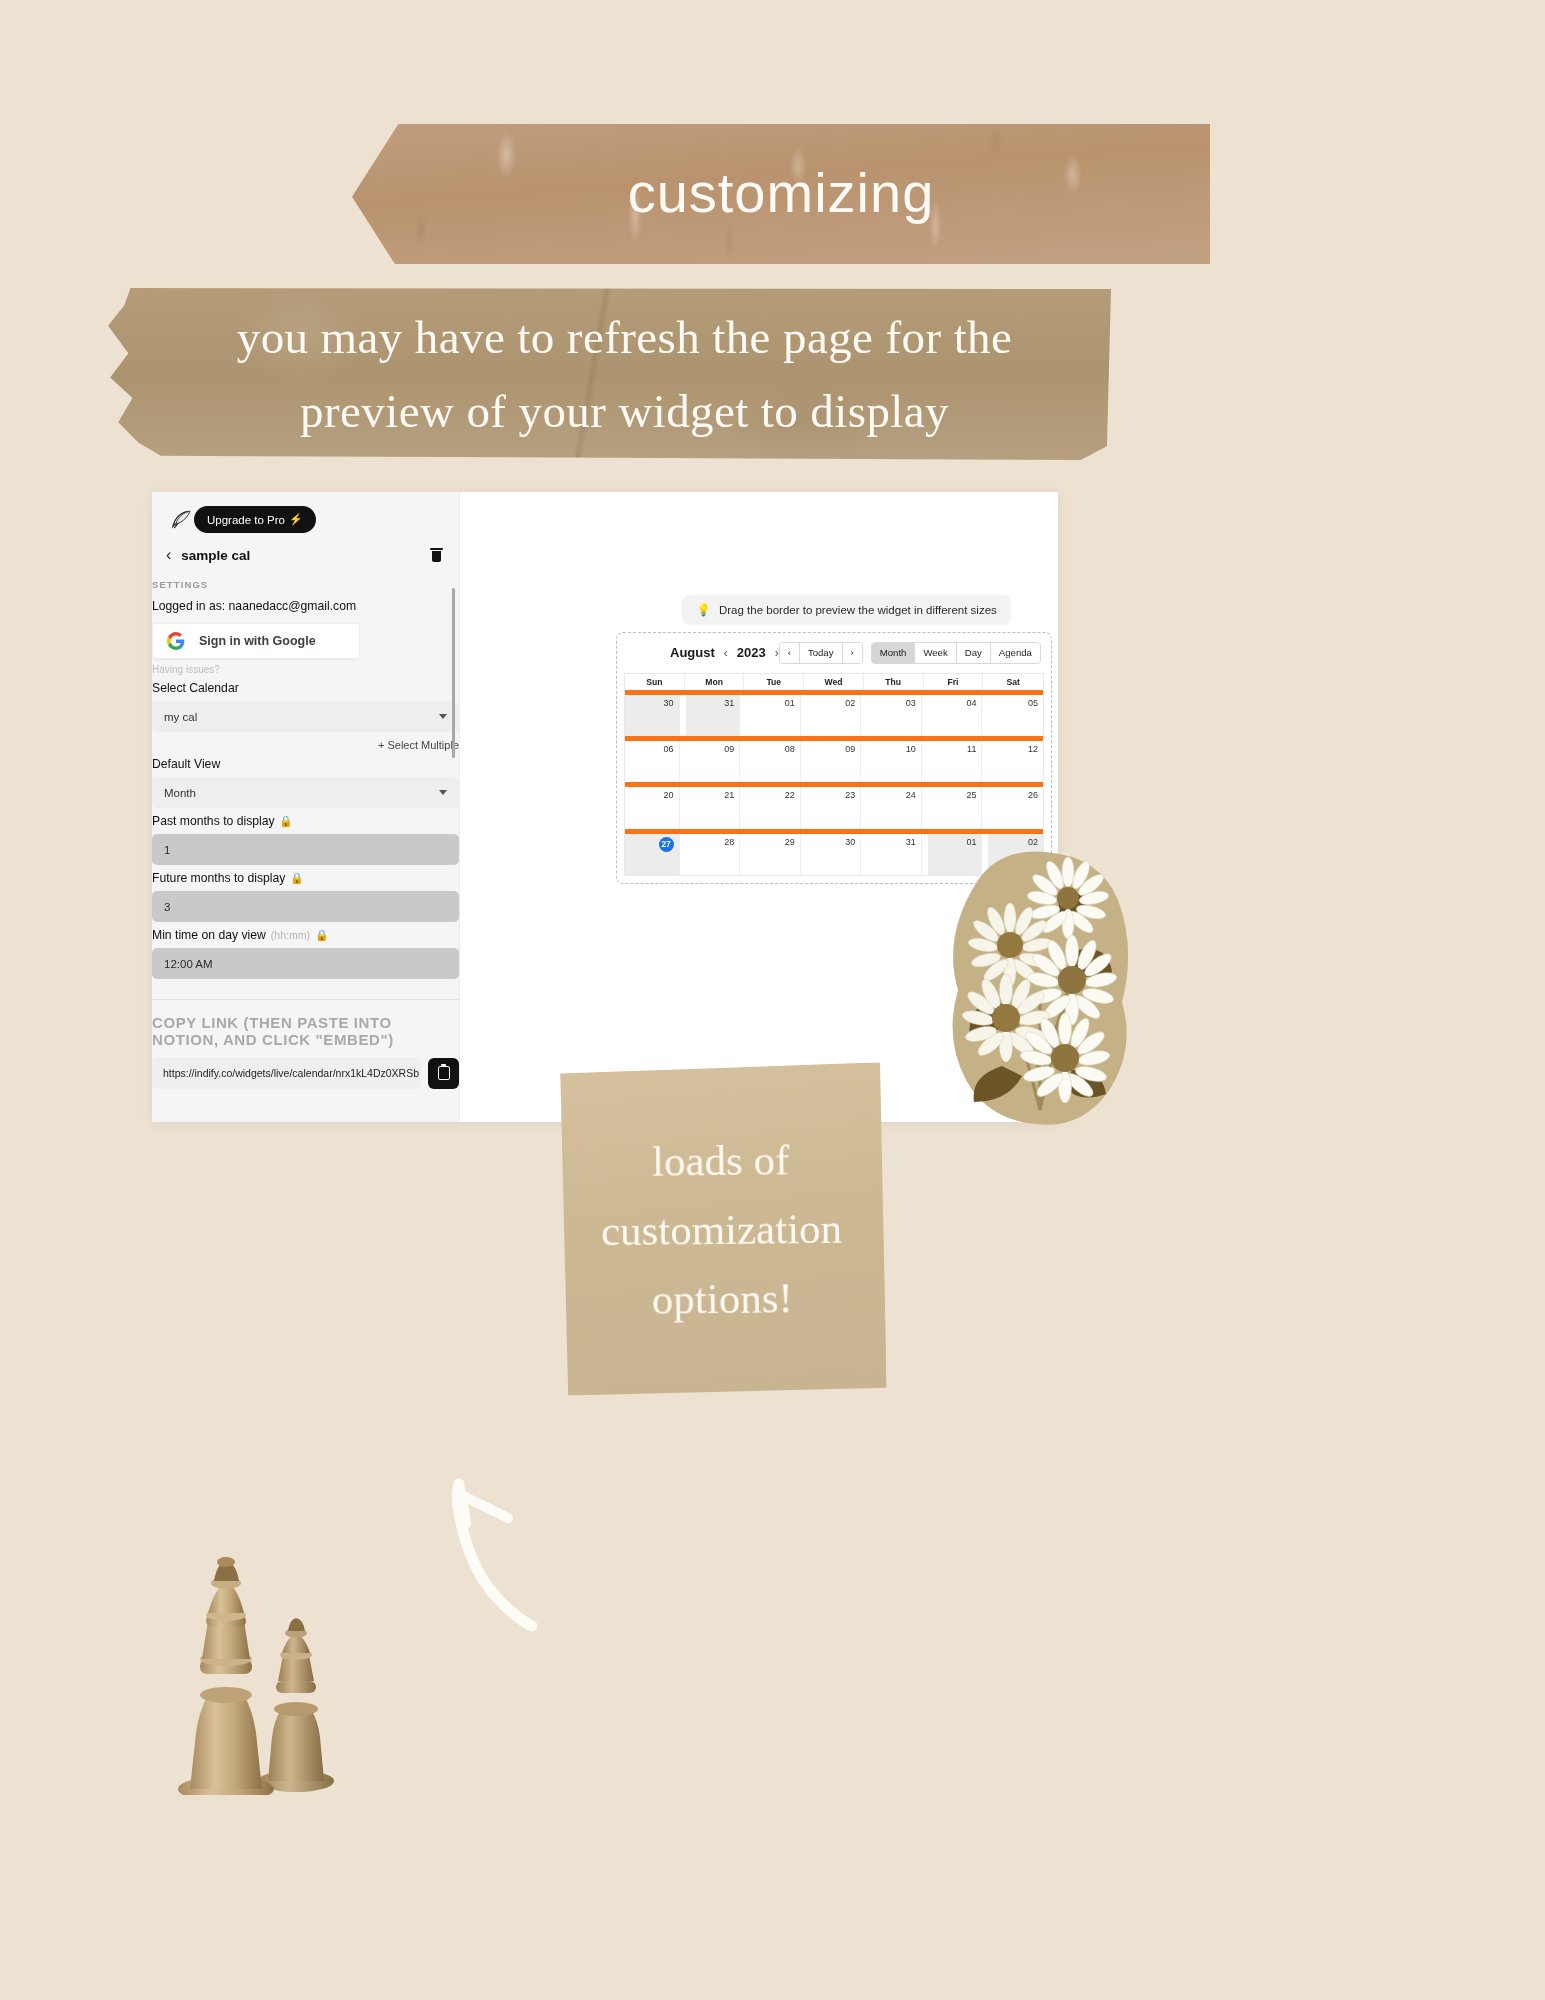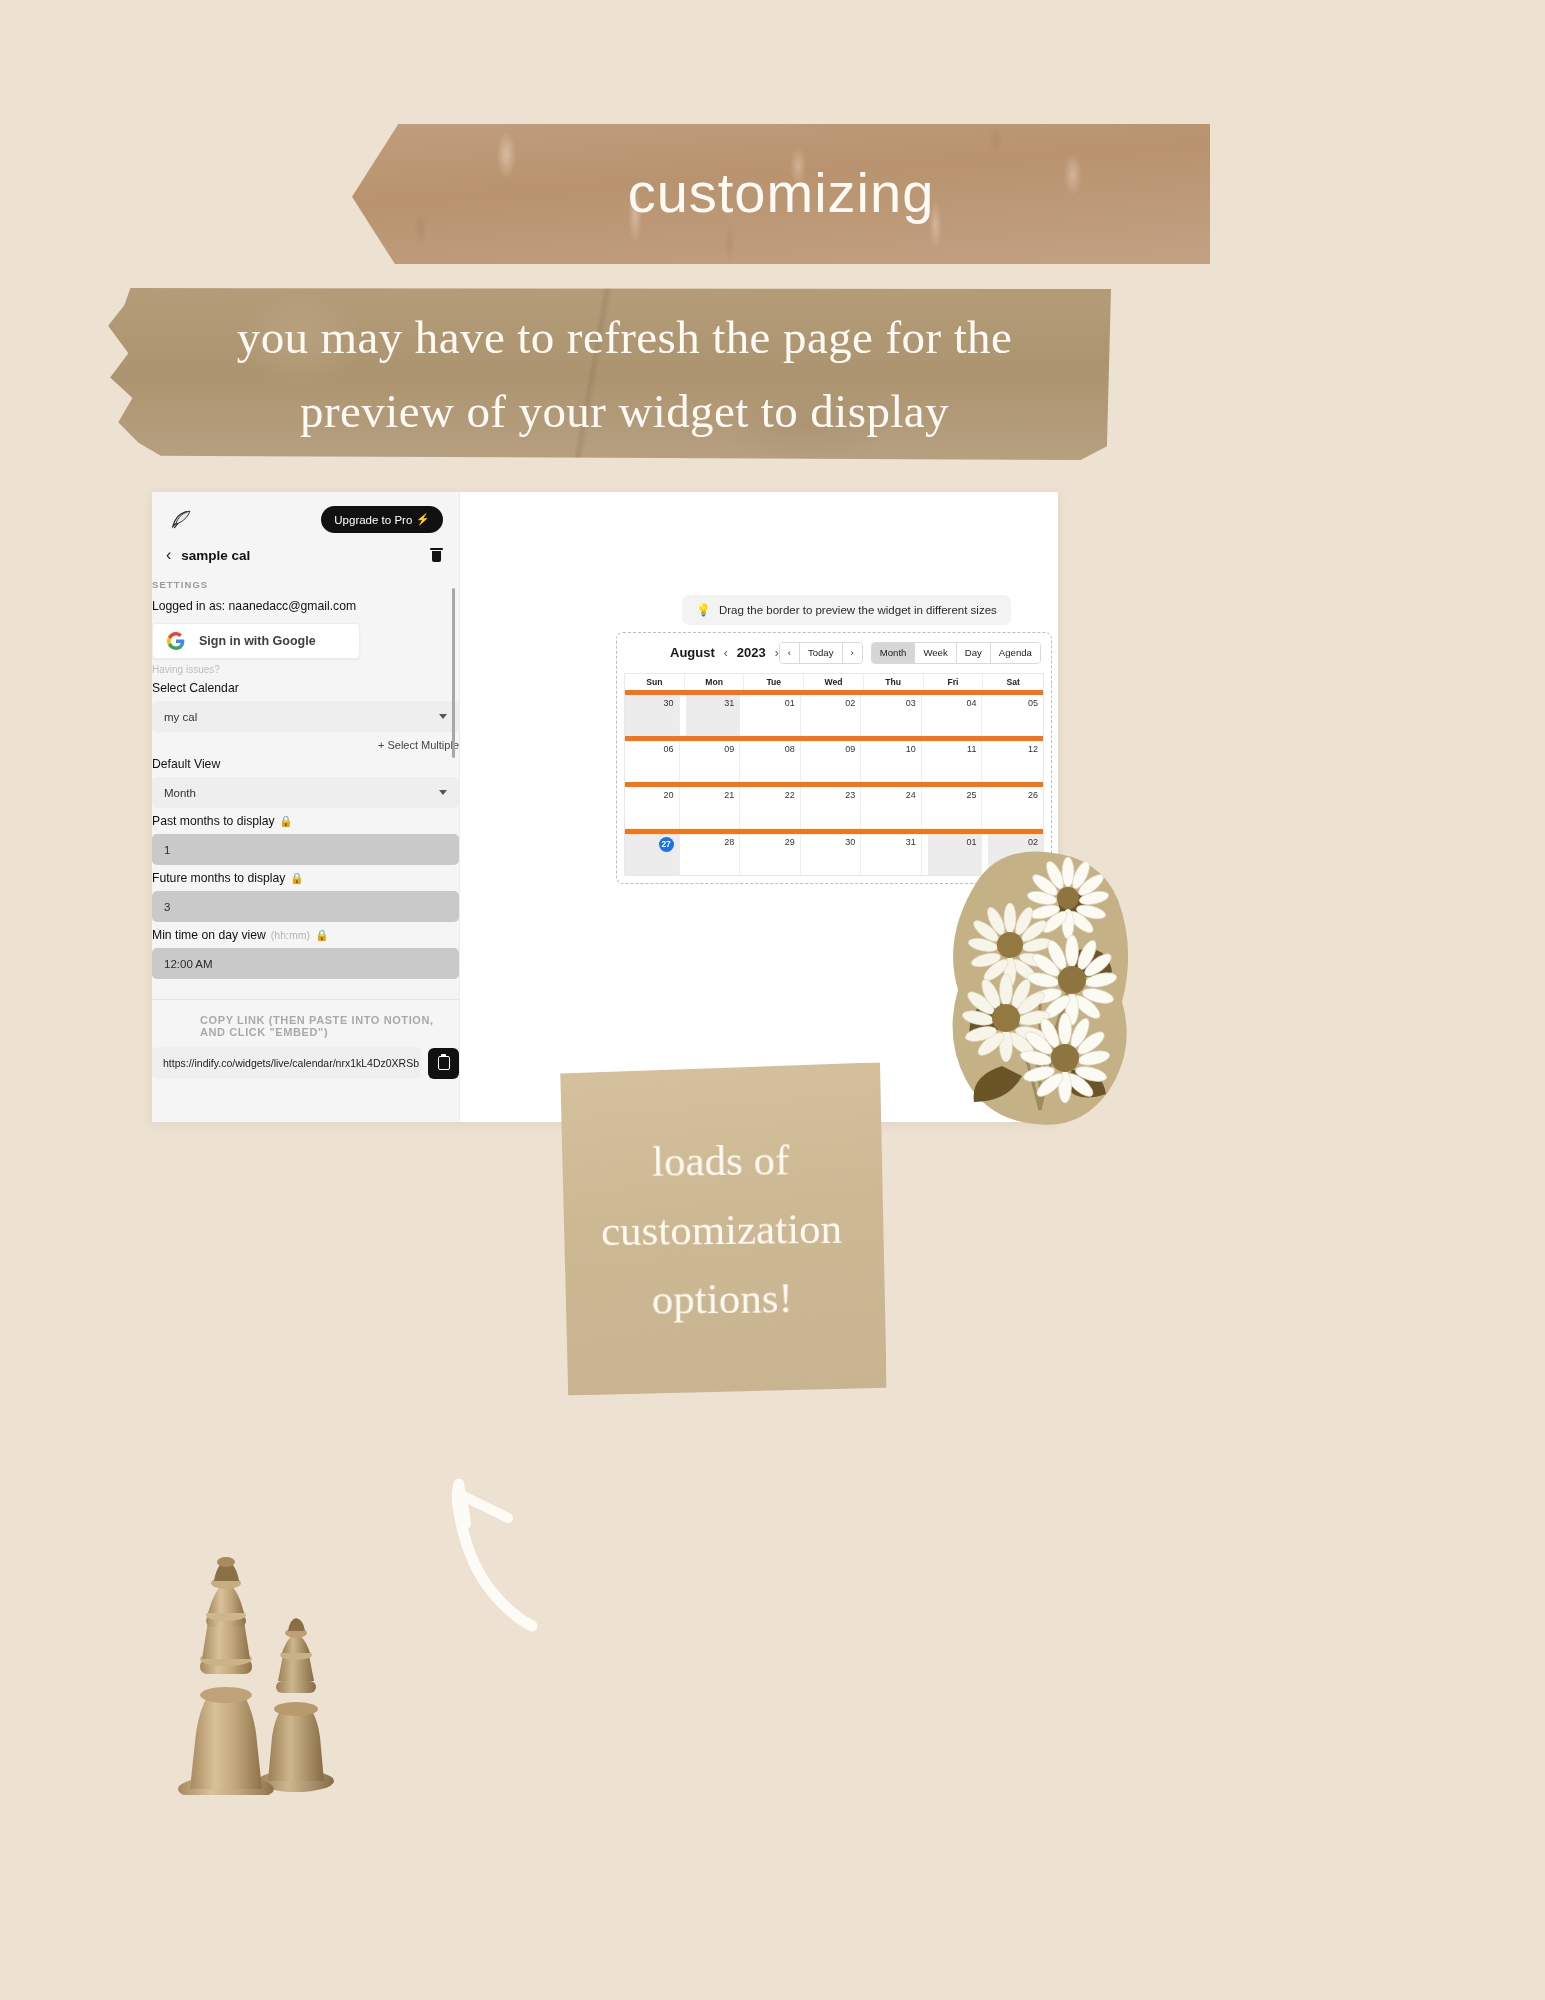--- a/index.html
+++ b/index.html
@@ -71,21 +71,21 @@
     overflow: hidden;
   }
 
   
   .sidebar {
     width: 308px; height: 100%;
     background: #f5f5f5;
     position: relative;
     border-right: 1px solid #ececec;
   }
-  .sb-top { padding: 14px 16px 0 16px; display:flex; align-items:center; justify-content:space-between; }
+  .sb-top { padding: 14px 16px 0 16px; display:flex; align-items:center; }
   .feather { width: 26px; height: 26px; }
   .upgrade-btn {
     background: #111; color: #fff; border-radius: 14px;
     font-size: 11.5px; padding: 7px 13px; font-weight: 500;
     display: inline-flex; align-items: center; gap: 4px; white-space: nowrap;
   }
   .bolt { color: #f5b942; font-size: 11px; }
 
   .sb-title-row { display:flex; align-items:center; justify-content: space-between; padding: 14px 16px 10px 14px; }
   .sb-title-left { display:flex; align-items:center; gap: 10px; }
@@ -119,21 +119,21 @@
   }
   .caret { width:0;height:0;border-left:4.5px solid transparent;border-right:4.5px solid transparent;border-top:5px solid #555; }
   .select-multi { text-align:right; font-size: 11px; color:#444; margin-top: 7px; }
 
   .input-grey {
     background:#c9c9c9; border-radius: 5px; height: 31px;
     display:flex; align-items:center; padding: 0 12px; font-size: 11.5px; color:#2b2b2b;
   }
   .divider { height:1px; background:#e4e4e4; margin: 20px 0 14px; }
 
-  .copy-label { font-size: 11px; letter-spacing:.6px; color:#a9a9a9; font-weight:700; margin-bottom: 9px; margin-left: 48px; }
+  .copy-label { font-size: 15px; letter-spacing:.6px; color:#a9a9a9; font-weight:700; margin-bottom: 9px; }
   .copy-row { display:flex; align-items:center; gap: 7px; }
   .copy-input {
     flex:1; background:#efefef; border-radius:5px; height: 32px;
     display:flex; align-items:center; padding: 0 11px; font-size: 10.5px; color:#222;
     overflow:hidden; white-space:nowrap;
   }
   .copy-btn {
     width:31px; height:31px; background:#111; border-radius:6px;
     display:flex; align-items:center; justify-content:center; flex:none;
   }

